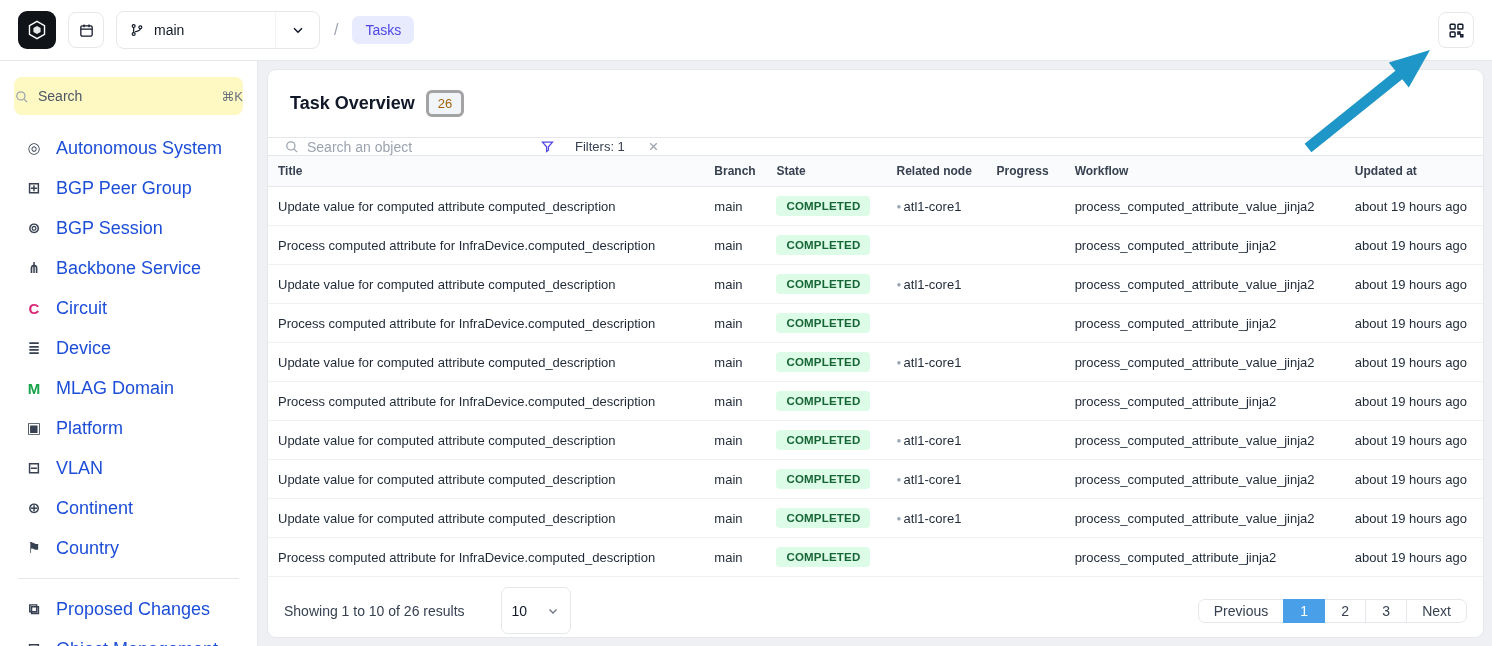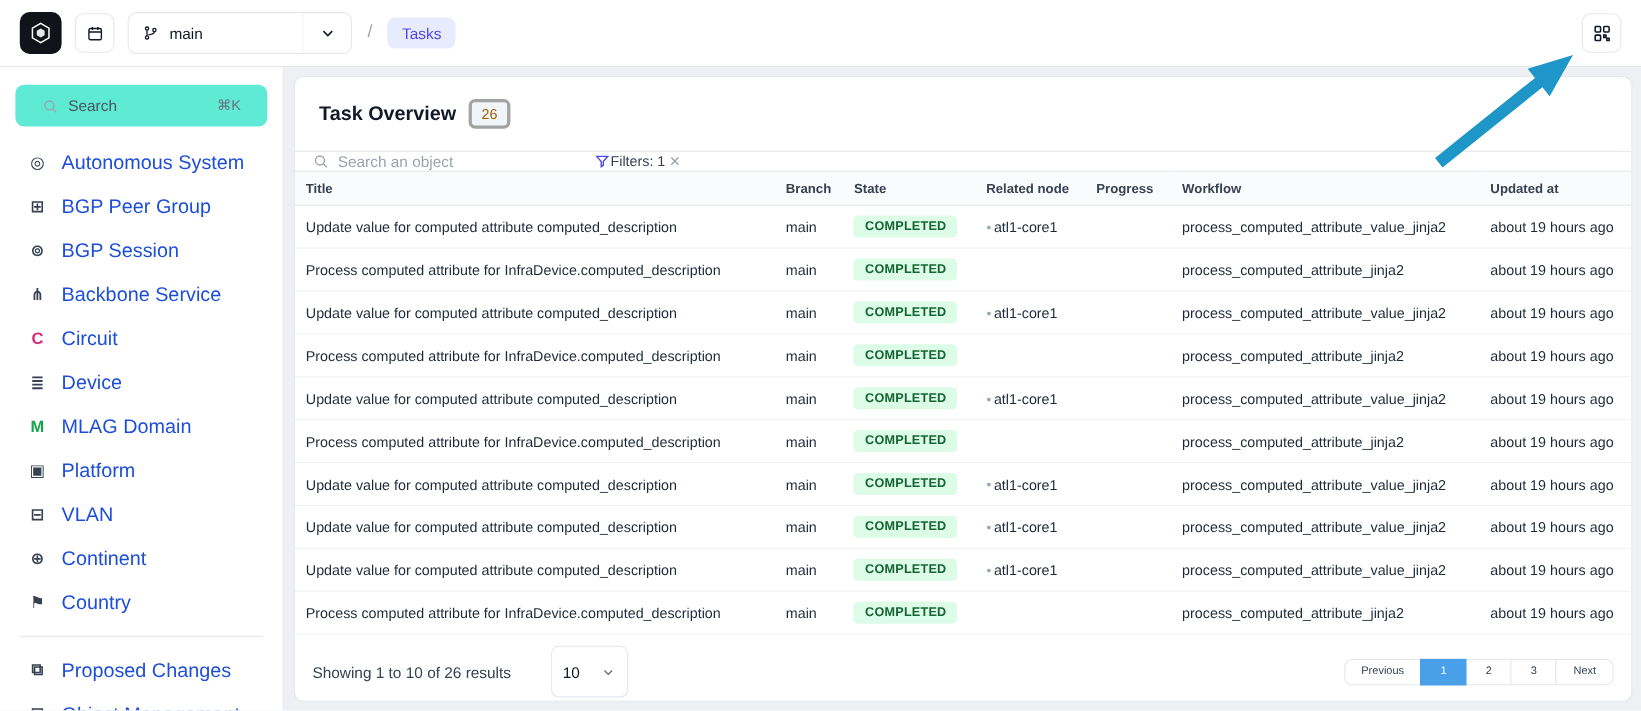--- a/index.html
+++ b/index.html
@@ -36,22 +36,22 @@
     background:#e8ebfd; color:#4f46e5; font-size:14px; padding:6px 13px; border-radius:7px; cursor:pointer;
   }
   .header-right { margin-left:auto; }
 
   
   .sidebar {
     position:absolute; top:61px; left:0; bottom:0; width:258px;
     background:#fff; border-right:1px solid #e5e7eb; padding:16px 14px; overflow:hidden; z-index:4;
   }
   .sb-search {
-    height:38px; background:#5eead4; border-radius:8px; display:flex; align-items:center;
-    gap:9px; padding:0 24px; margin-bottom:13px; cursor:pointer;
+    height:38px; background:#fef9c3; border-radius:8px; display:flex; align-items:center;
+    gap:9px; padding:0 0; margin-bottom:13px; cursor:pointer;
   }
   .sb-search-label { font-size:14px; color:#4b5563; }
   .sb-shortcut { margin-left:auto; font-size:13px; color:#6b7280; }
   .sb-item { height:40px; display:flex; align-items:center; gap:12px; padding:0 10px; border-radius:6px; cursor:pointer; }
   .sb-icon { width:20px; text-align:center; font-size:15px; font-weight:600; color:#374151; flex:0 0 20px; }
   .sb-label { font-size:18px; font-weight:500; color:#1d4ed8; white-space:nowrap; }
   .sb-divider { border-top:1px solid #e5e7eb; margin:10px 4px; }
 
   
   .main { position:absolute; top:61px; left:259px; right:0; bottom:0; }
@@ -61,21 +61,21 @@
     display:flex; flex-direction:column; overflow:hidden;
   }
   .card-header { padding:20px 22px; border-bottom:1px solid #e5e7eb; display:flex; align-items:center; gap:11px; }
   .card-title { font-size:18px; font-weight:700; color:#111827; }
   .count-badge { background:#f1f5f9; border:3px solid #a3a3a3; color:#a16207; font-size:13px; padding:3px 9px; border-radius:6px; }
 
   .card-toolbar { padding:0 16px; height:62px; display:flex; align-items:center; gap:26px; }
   .obj-search { display:flex; align-items:center; gap:8px; width:230px; }
   .obj-search input { border:none; outline:none; font-size:14px; color:#374151; width:180px; font-family:inherit; background:transparent; }
   .obj-search input::placeholder { color:#9ca3af; }
-  .filters { display:flex; align-items:center; gap:0;text-align:center; }
+  .filters { display:flex; align-items:center; gap:20px;text-align:center; }
   .filters-label { font-size:13px; color:#374151; }
   .clear-filters { display:flex; align-items:center; cursor:pointer; padding:2px; }
 
   table { width:100%; border-collapse:collapse; table-layout:fixed; }
   thead th {
     background:#fafbfc; border-top:1px solid #e5e7eb; border-bottom:1px solid #e5e7eb;
     font-size:12px; font-weight:700; color:#374151; text-align:left; padding:8px 8px; white-space:nowrap;
   }
   tbody td {
     border-bottom:1px solid #f0f2f4; font-size:13px; color:#1f2937;
@@ -93,21 +93,21 @@
   .card-footer { margin-top:auto; padding:10px 16px; display:flex; align-items:center; gap:36px; }
   .showing { font-size:14px; color:#374151; }
   .page-size {
     width:70px; height:47px; border:1px solid #e5e7eb; border-radius:7px;
     display:flex; align-items:center; justify-content:space-between; padding:0 10px;
     font-size:14px; color:#111827; cursor:pointer;
   }
   .pagination { margin-left:auto; display:flex; }
   .page-btn {
     min-width:42px; height:24px; padding:0 15px; margin-left:-1px;
-    background:#fff; border:1px solid #e5e7eb; color:#374151; font-size:10px;
+    background:#fff; border:1px solid #e5e7eb; color:#374151; font-size:14px;
     display:flex; align-items:center; justify-content:center; cursor:pointer; position:relative;
   }
   .page-btn.first { border-radius:7px 0 0 7px; margin-left:0; }
   .page-btn.last { border-radius:0 7px 7px 0; }
   .page-btn.active { background:#4aa0e8; border-color:#4aa0e8; color:#fff; z-index:1; }
 
   
   .annotation { position:absolute; left:1280px; top:38px; width:170px; height:128px; z-index:50; pointer-events:none; }
 </style>
 </head>

